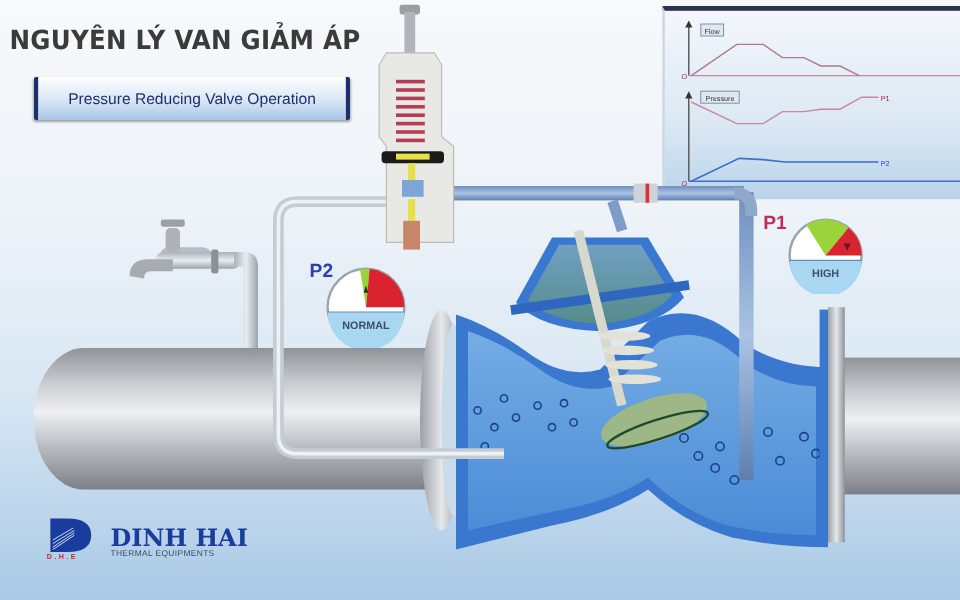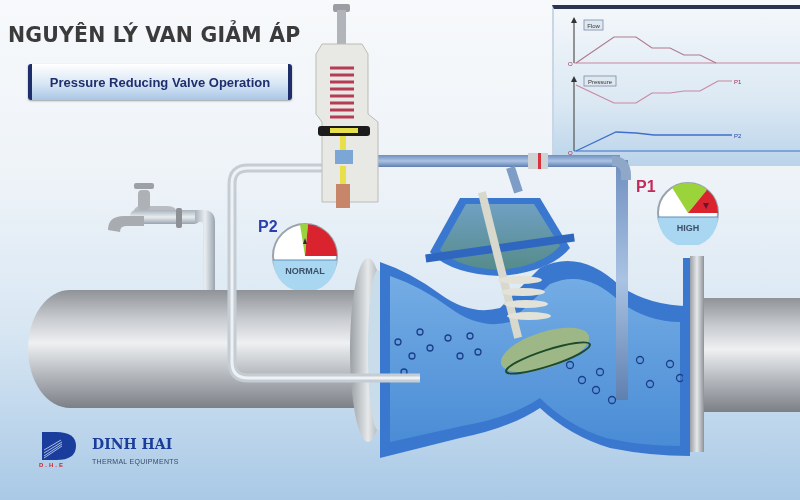--- a/index.html
+++ b/index.html
@@ -6,26 +6,26 @@
   body{width:800px;height:500px;overflow:hidden;position:relative;
     background:linear-gradient(180deg,#f7f9fb 0%,#eef3f8 35%,#d9e7f3 65%,#a9c9e6 100%);
     font-family:"Liberation Sans",sans-serif;}
   .abs{position:absolute;}
   .title{left:8px;top:22px;font-size:22px;font-weight:bold;color:#3b3b3b;letter-spacing:0.2px;
     font-family:"DejaVu Sans",sans-serif;transform:scaleX(0.93);transform-origin:left;}
   .subtitle-box{left:28px;top:64px;width:256px;height:36px;border-radius:3px;
     background:linear-gradient(180deg,#ffffff 0%,#d8e6f5 55%,#a9c6e6 100%);
     border-left:4px solid #1e2e6b;border-right:4px solid #1e2e6b;box-shadow:0 1px 2px rgba(0,0,0,.35);
     display:flex;align-items:center;justify-content:center;}
-  .subtitle-box span{font-size:13px;color:#1f2f6e;font-weight:bold;}
+  .subtitle-box span{font-size:13px;color:#1f2f6e;font-weight:normal;}
   .chart{left:552px;top:5px;width:248px;height:157px;border-top:4px solid #2b3450;border-left:2px solid #c9d6e6;
     background:linear-gradient(180deg,#f3f7fb 0%,#dbe8f3 60%,#b9d3ea 100%);}
   .chart svg{position:absolute;left:0;top:0;}
   .gauge-label{font-weight:bold;font-size:16px;}
-  .logo-text{left:92px;top:436px;font-family:"DejaVu Serif",serif;font-weight:bold;font-size:14px;color:#1a3c9c;}
+  .logo-text{left:92px;top:436px;font-family:"DejaVu Serif",serif;font-weight:bold;font-size:20px;color:#1a3c9c;}
   .logo-sub{left:92px;top:458px;font-size:7px;color:#3b4a6b;letter-spacing:0.3px;}
   .logo-dhe{left:39px;top:462px;font-size:6px;color:#d0272f;font-weight:bold;letter-spacing:2px;}
 </style>
 </head>
 <body>
 
 <div class="abs title">NGUYÊN LÝ VAN GIẢM ÁP</div>
 <div class="abs subtitle-box">
   <span>Pressure Reducing Valve Operation</span>
 </div>

